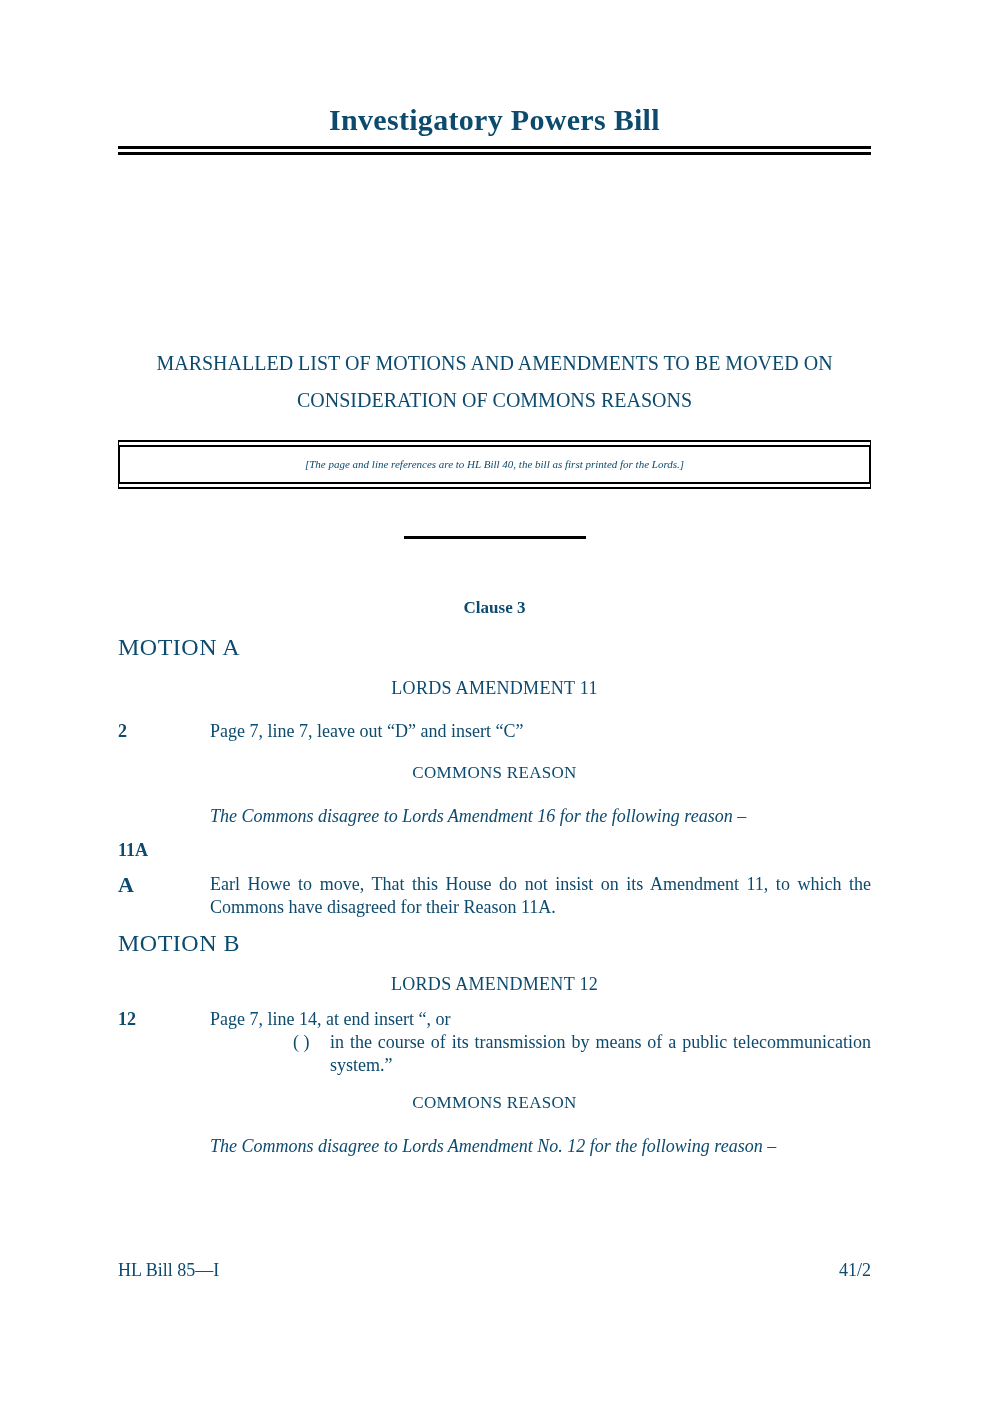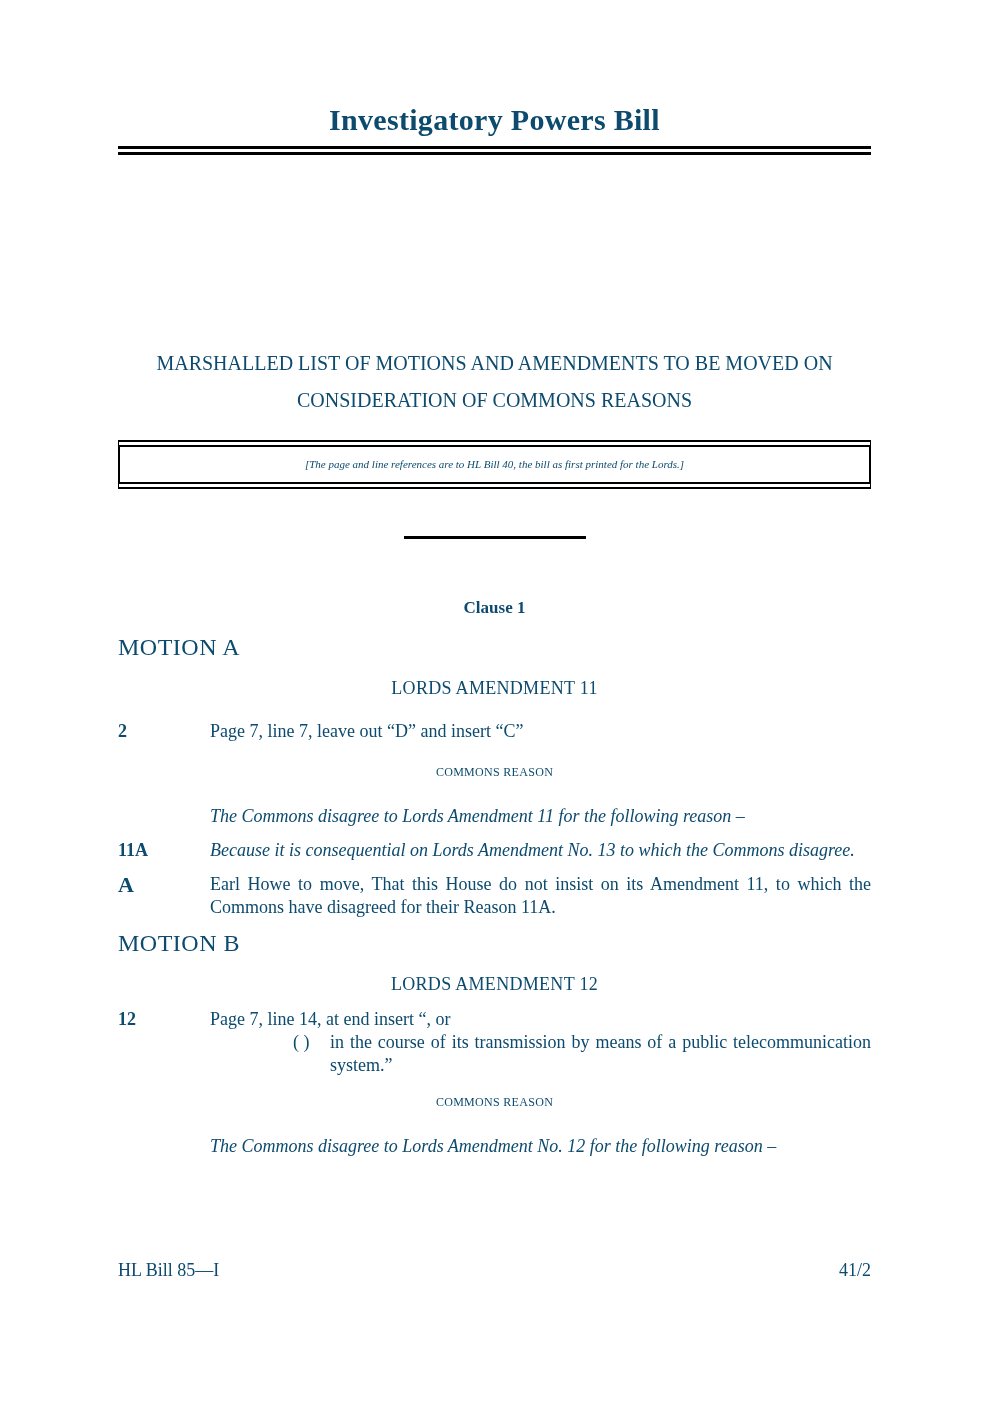--- a/index.html
+++ b/index.html
@@ -71,21 +71,21 @@
   .motion-heading.b { margin-top: 9px; }
   .sub-heading {
     margin-top: 15px;
     text-align: center;
     font-size: 18px;
     line-height: 23px;
     letter-spacing: 0.3px;
   }
   .center-heading {
     text-align: center;
-    font-size: 12px;
+    font-size: 17px;
     line-height: 23px;
     letter-spacing: 0.3px;
   }
   .row {
     display: grid;
     grid-template-columns: 92px 1fr;
     font-size: 18px;
     line-height: 23px;
   }
   .row .num { font-weight: bold; }
@@ -129,40 +129,39 @@
 
     <div class="marshalled">MARSHALLED LIST OF MOTIONS AND AMENDMENTS TO BE MOVED ON
 CONSIDERATION OF COMMONS REASONS</div>
 
     <div class="note-box">
       <span>[The page and line references are to HL Bill 40, the bill as first printed for the Lords.]</span>
     </div>
 
     <div class="separator-rule"></div>
 
-    <div class="clause-heading">Clause 1</div>
+    <div class="clause-heading">Clause 3</div>
 
     <div class="motion-heading">MOTION A</div>
     <div class="sub-heading">LORDS AMENDMENT 11</div>
 
     <div class="row m20">
       <span class="num">2</span>
       <span>Page 7, line 7, leave out “D” and insert “C”</span>
     </div>
 
     <div class="center-heading m18">COMMONS REASON</div>
 
     <div class="row m21">
       <span class="num"></span>
-      <span class="italic">The Commons disagree to Lords Amendment 11 for the following reason –</span>
+      <span class="italic">The Commons disagree to Lords Amendment 16 for the following reason –</span>
     </div>
 
     <div class="row m11">
       <span class="num">11A</span>
-      <span class="italic">Because it is consequential on Lords Amendment No. 13 to which the Commons disagree.</span>
     </div>
 
     <div class="row m11 motion-row">
       <span class="num">A</span>
       <span class="motion-text">Earl Howe to move, That this House do not insist on its Amendment 11, to which the Commons have disagreed for their Reason 11A.</span>
     </div>
 
     <div class="motion-heading b">MOTION B</div>
     <div class="sub-heading">LORDS AMENDMENT 12</div>
 

